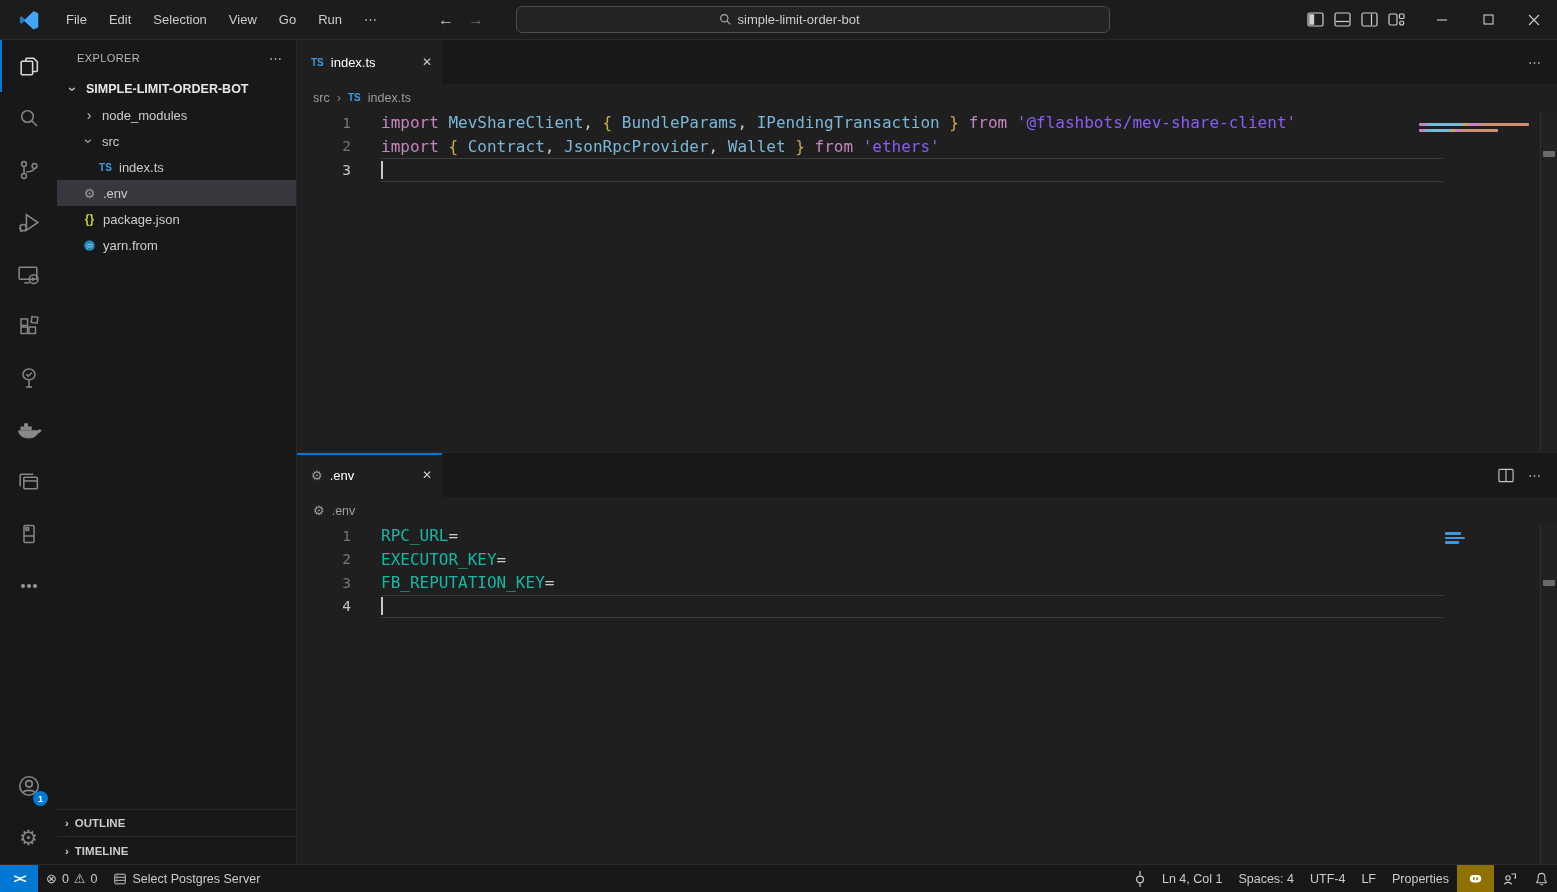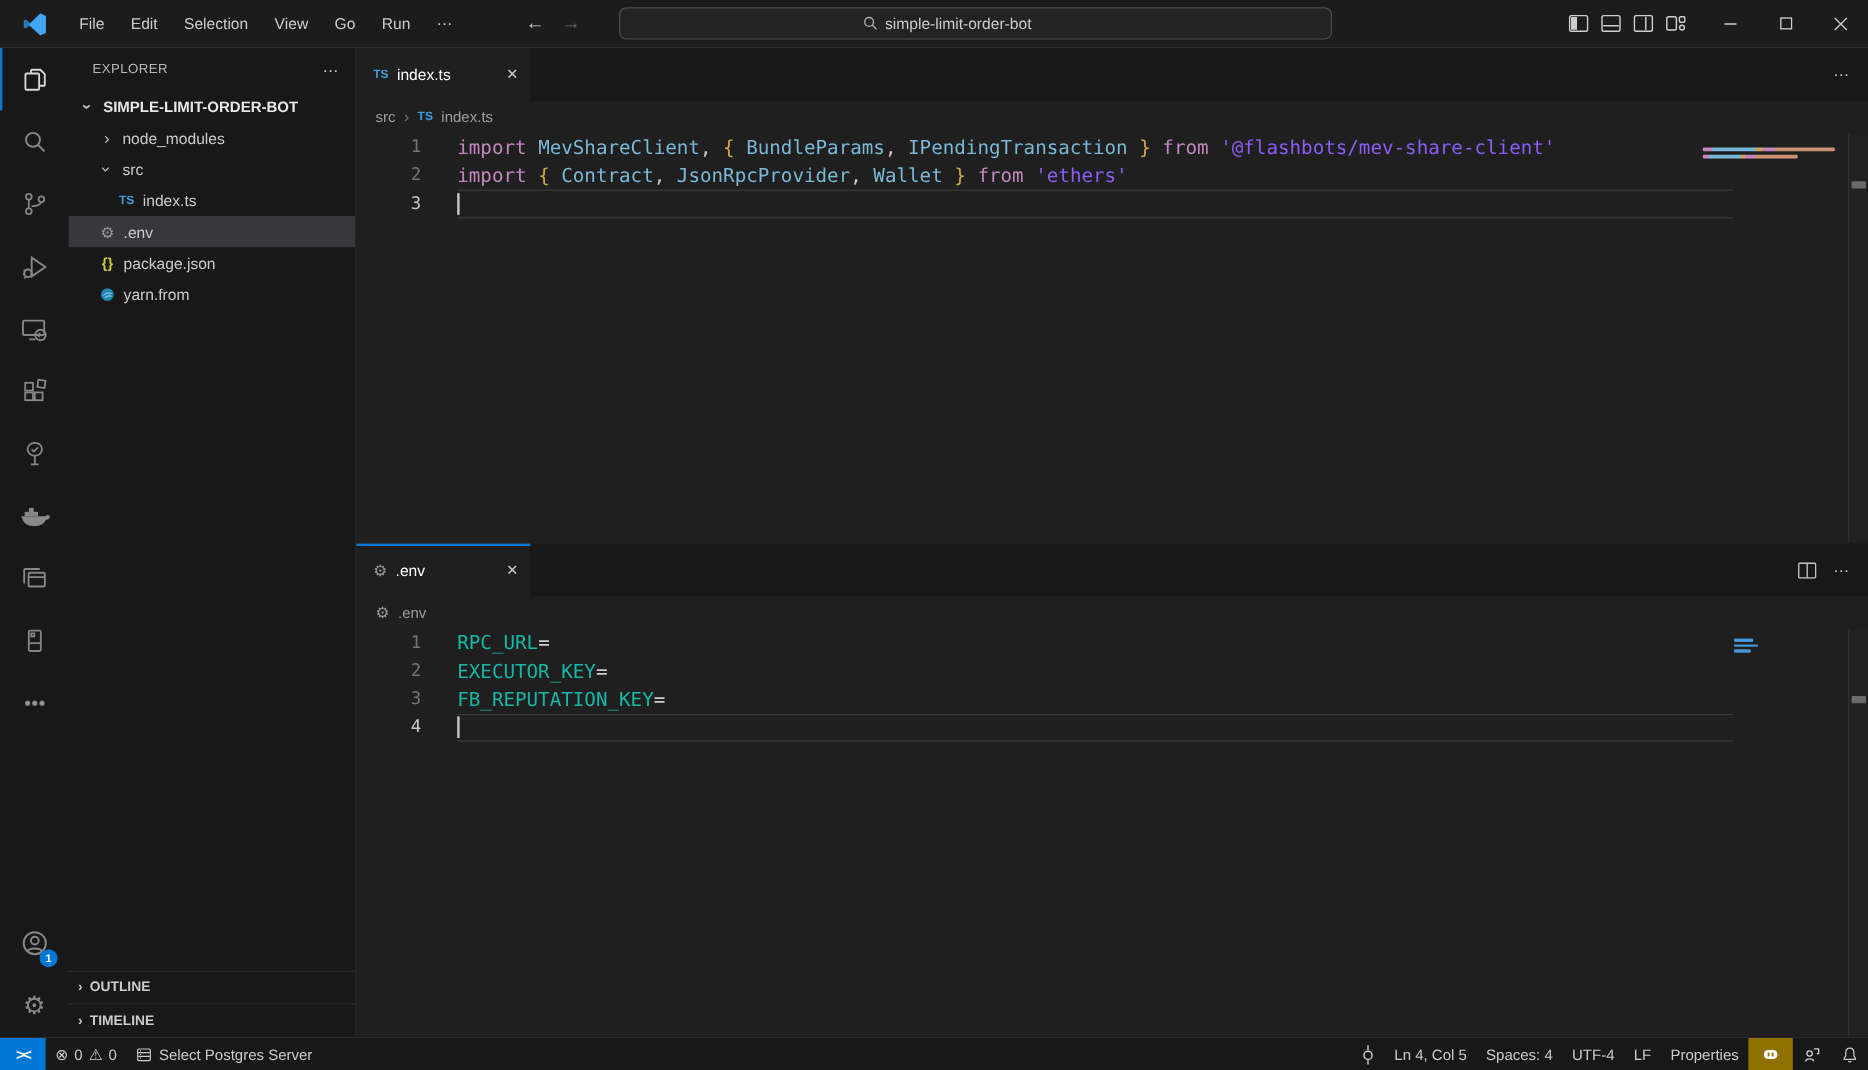--- a/index.html
+++ b/index.html
@@ -426,21 +426,21 @@
       <span>Select Postgres Server</span>
     </div>
     <div class="sb-right">
       <div class="sb-item">
         <svg width="12" height="18" viewBox="0 0 12 18">
             <path d="M6 1v4.5M6 13.5V17" stroke="#cccccc" stroke-width="1.2"></path>
             <circle cx="6" cy="9.5" r="3.4" fill="none" stroke="#cccccc" stroke-width="1.2"></circle>
           </svg>
       </div>
       <div class="sb-item">
-          <span>Ln 4, Col 5</span>
+          <span>Ln 4, Col 1</span>
         </div>
       <div class="sb-item">
           <span>Spaces: 4</span>
         </div>
       <div class="sb-item">
           <span>UTF-4</span>
         </div>
       <div class="sb-item">
           <span>LF</span>
         </div>

